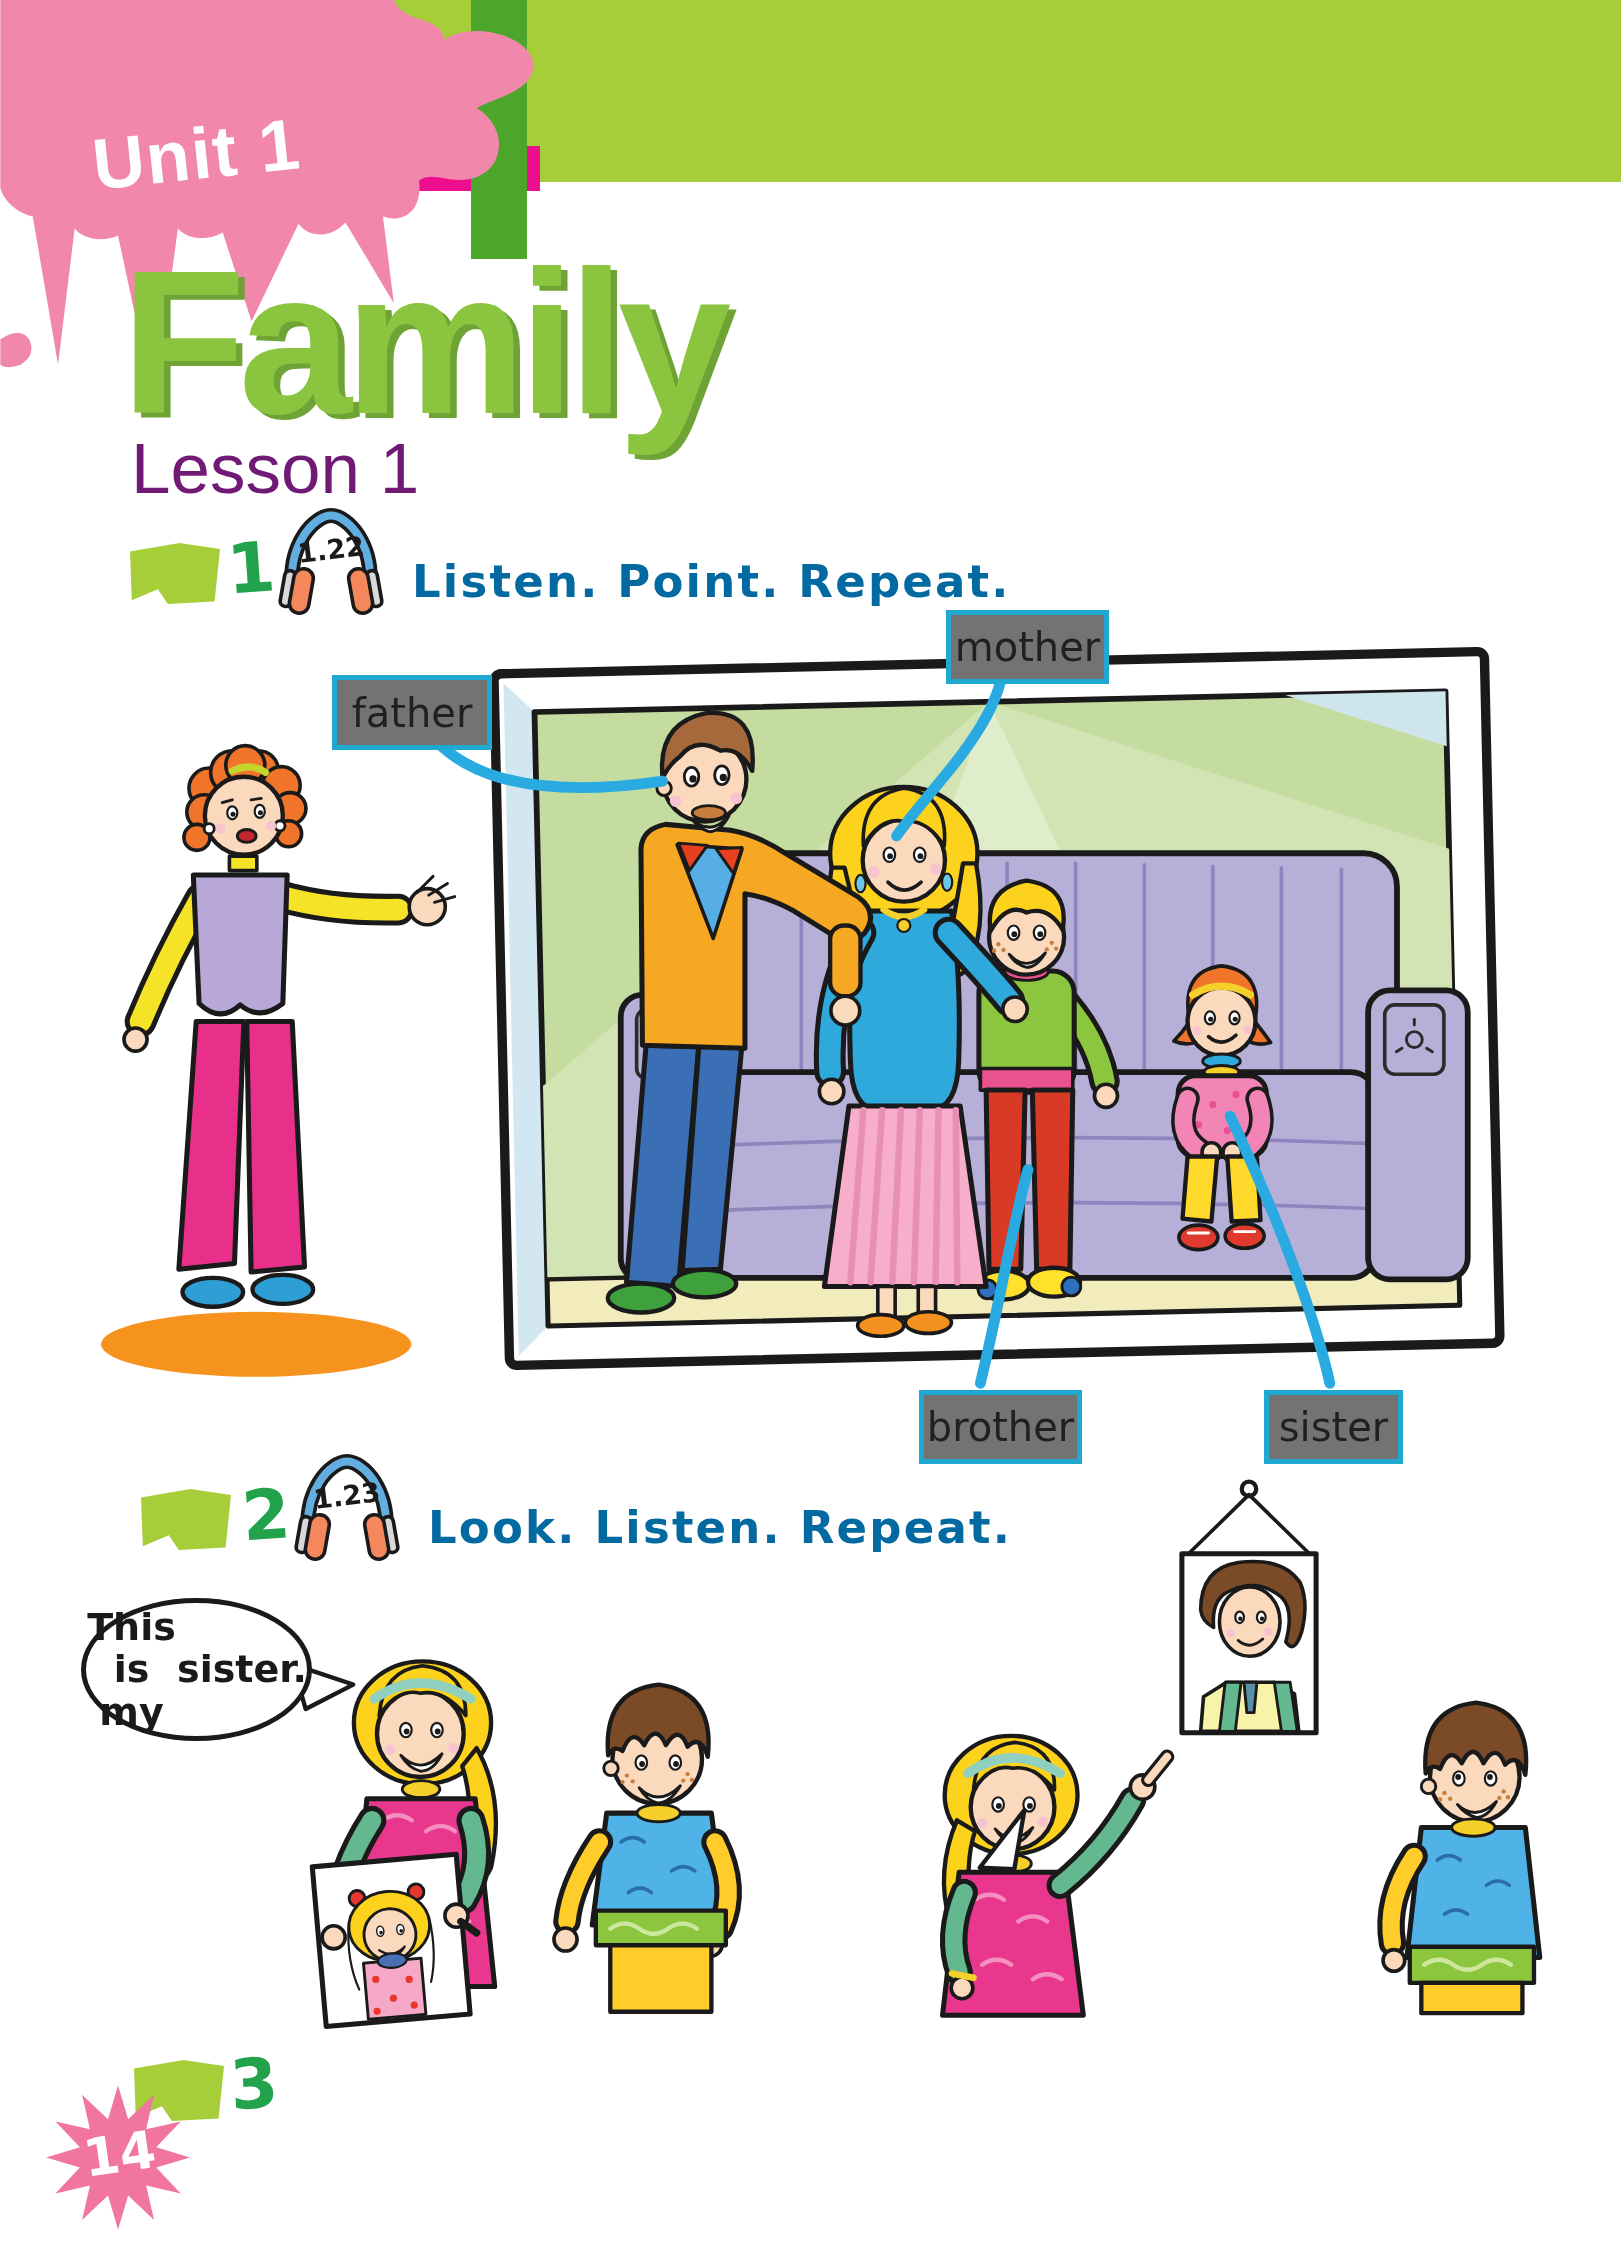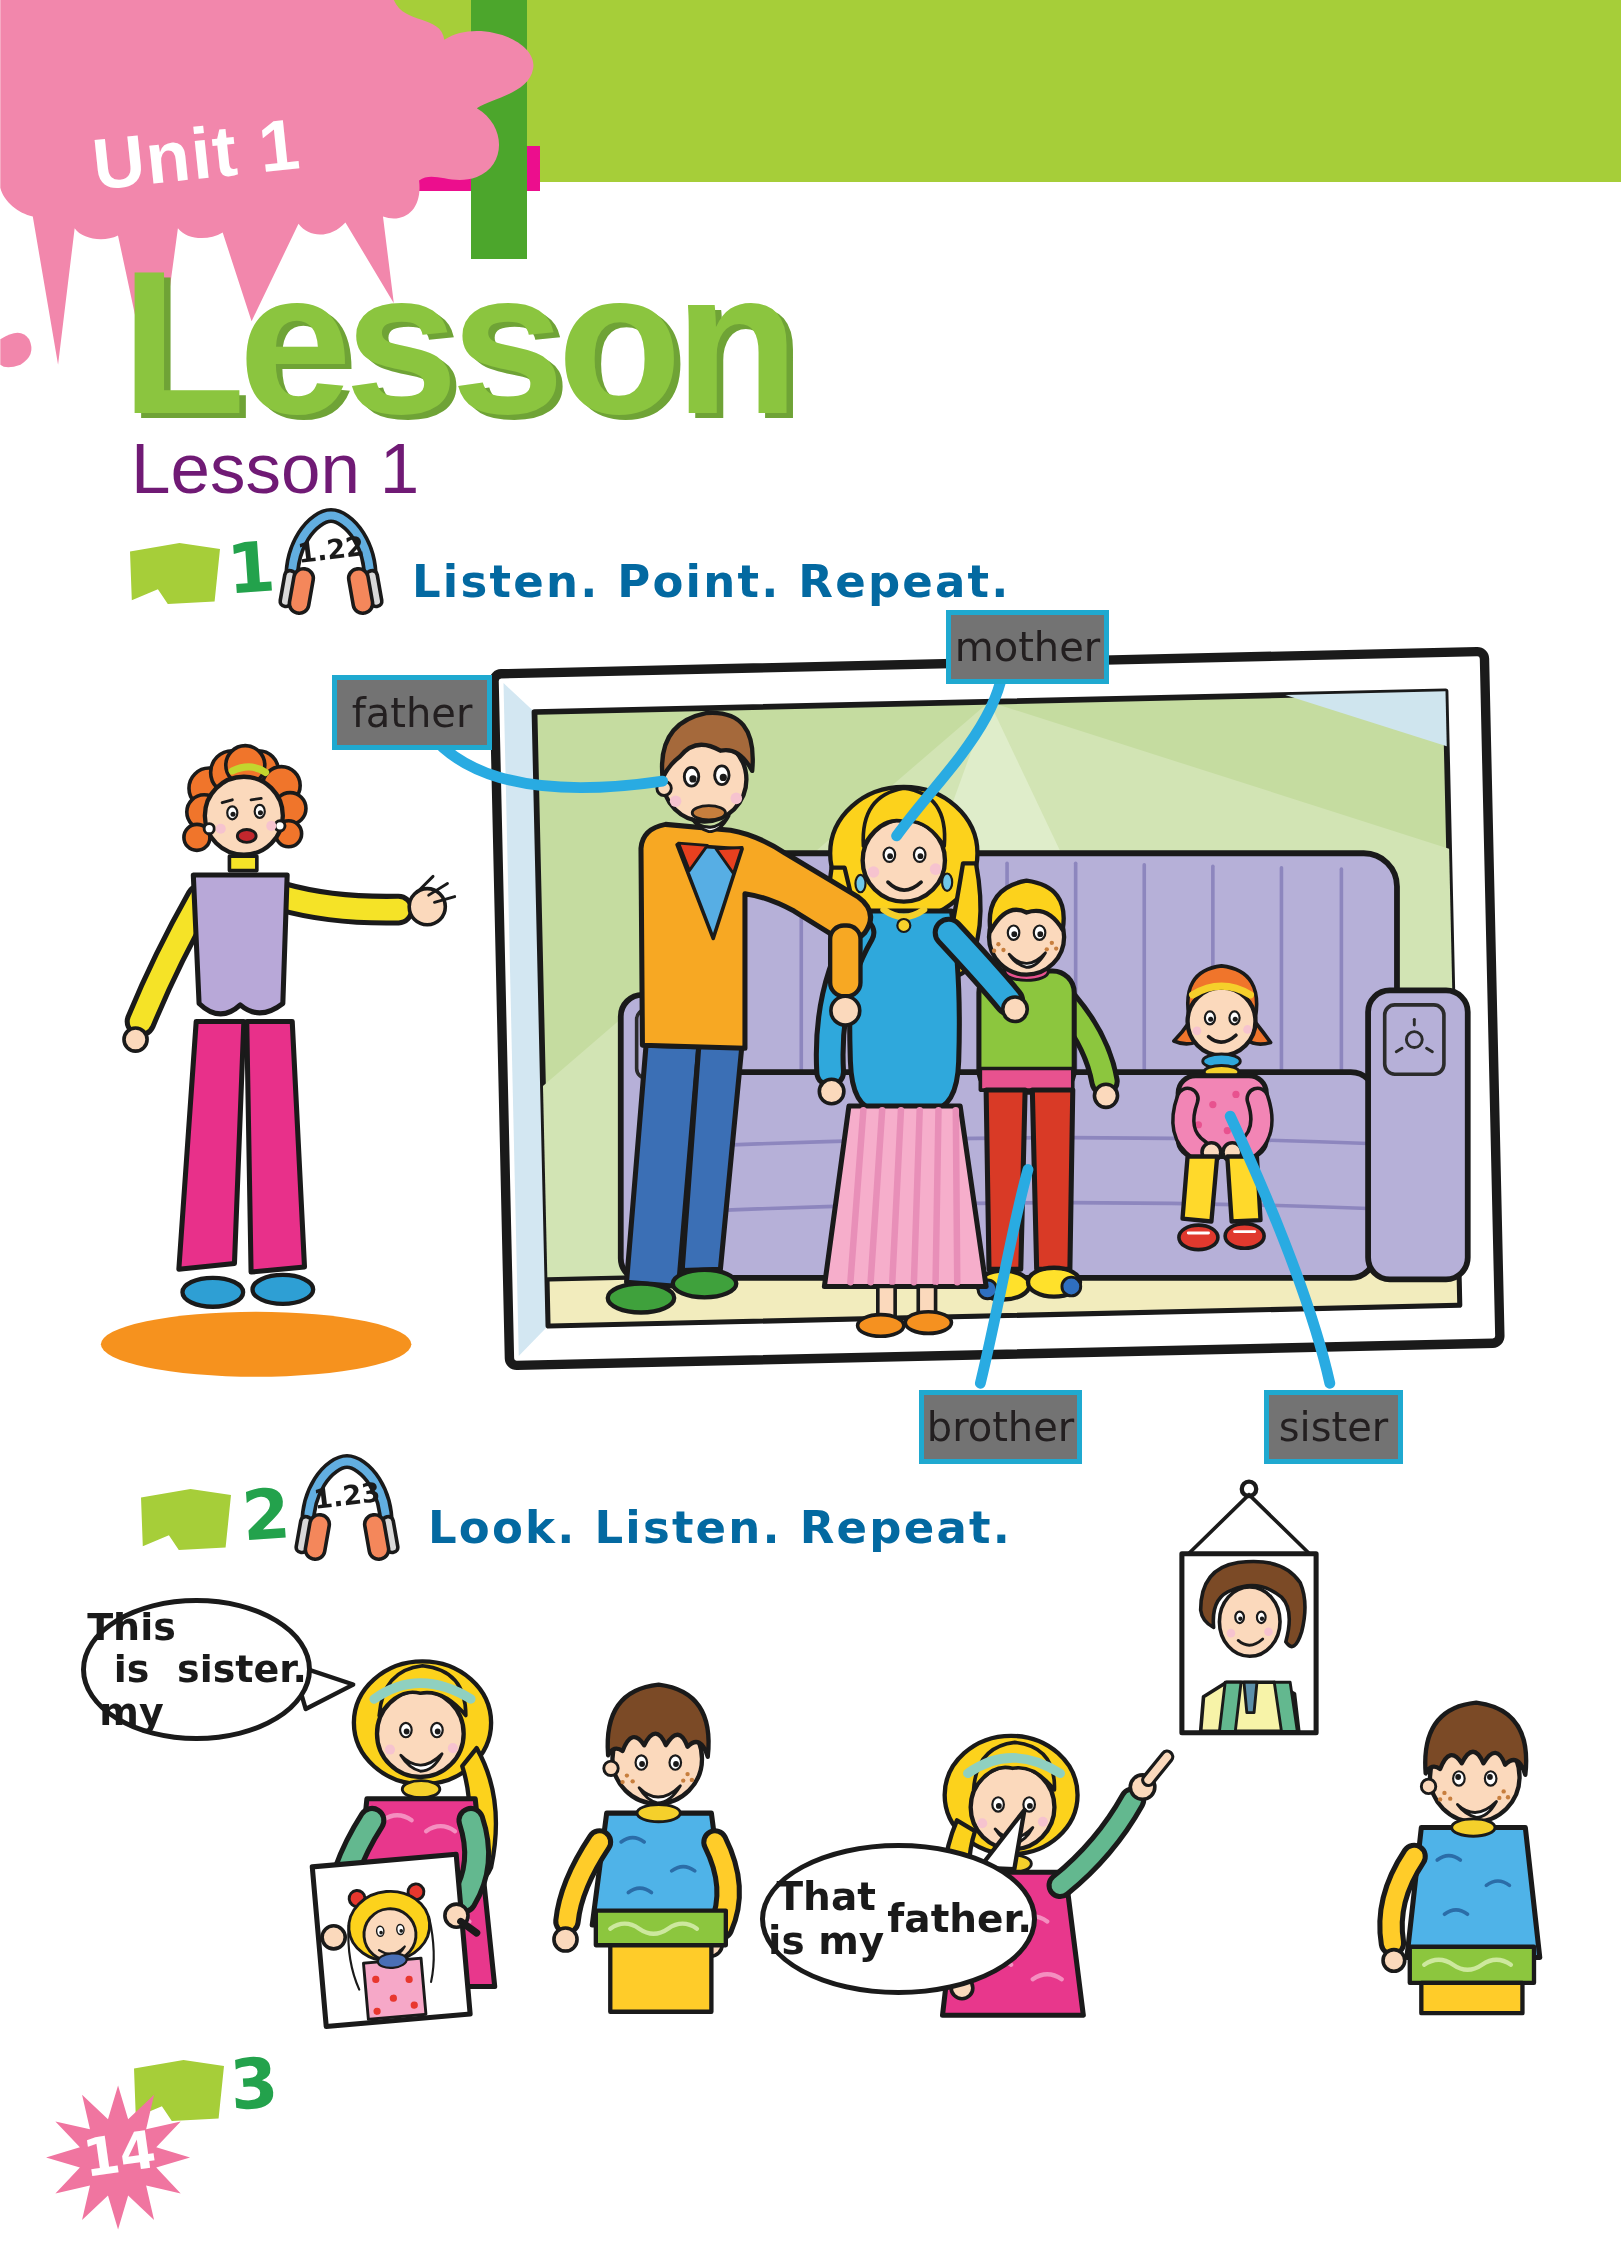--- a/index.html
+++ b/index.html
@@ -59,21 +59,21 @@
   <svg class="abs" style="left:0;top:0" width="571" height="426" viewBox="0 0 790 590">
     <path fill="#F287AC" d="M0,0 H545 C560,35 610,20 615,55 C660,25 745,55 738,95
       C732,130 682,135 660,150 C702,175 700,230 660,245 C625,258 600,235 580,250
       C585,290 560,310 530,300 L545,420 L478,308 C458,330 428,330 413,310
       L348,445 L308,322 C288,334 258,332 246,316 L213,560 L163,326
       C143,336 113,331 103,316 L80,505 L45,300 C25,295 5,280 0,260 Z"></path>
     <path fill="#F287AC" d="M0,470 Q28,452 40,470 Q50,492 28,505 Q8,512 0,505 Z"></path>
   </svg>
   <div id="unit-badge" class="abs">Unit 1</div>
 
-  <div id="title" class="abs">Lesson</div>
+  <div id="title" class="abs">Family</div>
   <div id="lesson" class="abs">Lesson 1</div>
 
   <div class="abs tag" style="left:130px;top:543px"></div>
   <div class="abs exnum" style="left:227px;top:534px">1</div>
   <div class="abs phones" style="left:273px;top:504px">
     <svg width="116" height="114" viewBox="0 0 160 158">
       <path d="M27,124 C18,55 58,16 80,16 C102,16 142,55 133,124" fill="none" stroke="#1a1a1a" stroke-width="21" stroke-linecap="round"></path>
       <path d="M27,124 C18,55 58,16 80,16 C102,16 142,55 133,124" fill="none" stroke="#62AEE0" stroke-width="11" stroke-linecap="round"></path>
       <g transform="rotate(10 30 122)">
         <rect x="12" y="94" width="15" height="50" rx="7" fill="#D9D9D9" stroke="#1a1a1a" stroke-width="5"></rect>
@@ -503,24 +503,20 @@
     <path d="M8,10 L92,38 L26,72 Z" fill="#fff" stroke="#1a1a1a" stroke-width="6" stroke-linejoin="round"></path>
   </svg>
   <svg class="abs" style="left:971px;top:1804px" width="65" height="69" viewBox="0 0 90 95">
     <path d="M12,88 L74,8 L60,90 Z" fill="#fff" stroke="#1a1a1a" stroke-width="6" stroke-linejoin="round"></path>
   </svg>
 
   <div id="bubble-sister" class="abs bubble">
     <span>This is my</span>
     <span>sister.</span>
   </div>
-  <div id="bubble-father" class="abs bubble">
-    <span>That is my</span>
-    <span>father.</span>
-  </div>
 
   <div class="abs tag" style="left:134px;top:2060px"></div>
   <div class="abs exnum" style="left:230px;top:2050px">3</div>
 
   <div id="page-num" class="abs">
     <svg width="159" height="162" viewBox="0 0 220 225">
       <polygon fill="#F075A0" points="108,2 122,49 158,15 147,63 195,52 161,88 208,102 161,116
         195,152 147,141 158,189 122,155 108,202 94,155 58,189 69,141 21,152 55,116 8,102
         55,88 21,52 69,63 58,15 94,49"></polygon>
     </svg>

